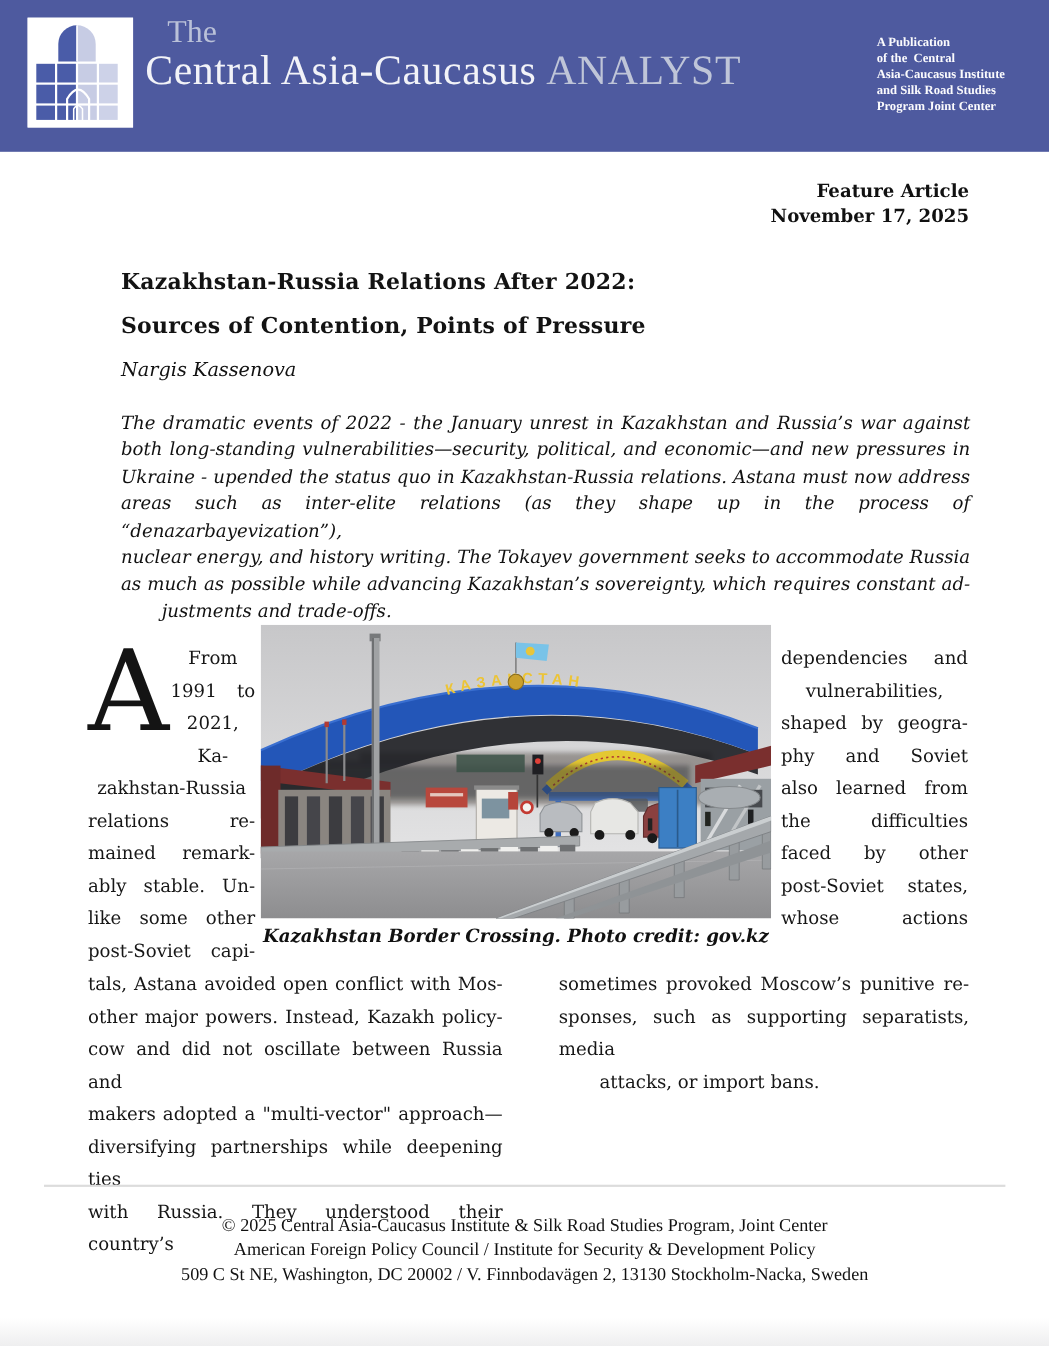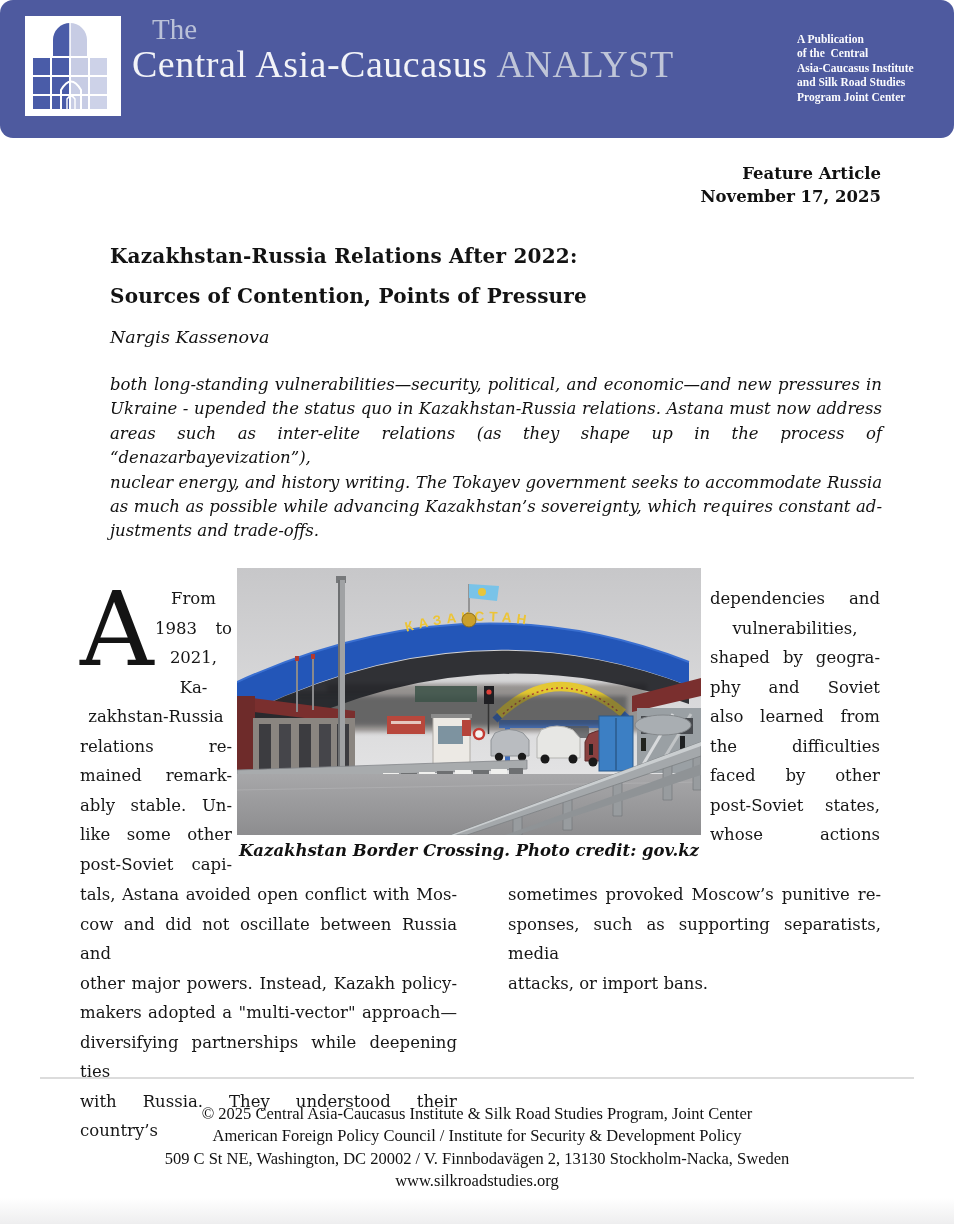--- a/index.html
+++ b/index.html
@@ -3,21 +3,21 @@
 <meta charset="utf-8">
 <style>
   html,body { margin:0; padding:0; background:#ffffff; }
   .page {
     position:relative; width:954px; height:1224px; margin:0 auto;
     background:#ffffff; overflow:hidden;
     font-family:"DejaVu Serif", serif; color:#1a1a1a;
   }
 
   
-  .banner { position:absolute; left:0; top:0; width:954px; height:138px; background:#4e5a9f;border-radius:13px; }
+  .banner { position:absolute; left:0; top:0; width:954px; height:138px; background:#4e5a9f; }
   .logo { position:absolute; left:25px; top:16px; width:96px; height:100px; background:#ffffff; }
   .logo svg { display:block; width:100%; height:100%; }
   .mast { position:absolute; left:132px; top:14px; font-family:"Liberation Serif", serif; }
   .mast-the { margin-left:20px; font-size:29px; line-height:30px; color:#bac1d8; }
   .mast-main { font-size:38px; line-height:40px; color:#f2f3f8; letter-spacing:.5px; white-space:nowrap; }
   .mast-main .analyst { color:#bfc5d8; margin-left:9px; }
   .pub-note { position:absolute; left:797px; top:32px; width:150px;
     font-family:Liberation Serif, serif; font-size:11.5px; font-weight:600;
     line-height:14.4px; color:#fbfbfd; }
   .pub-note .line { white-space:pre; }
@@ -37,21 +37,21 @@
   .bodycol { position:absolute; font-size:16.5px; line-height:29.5px; color:#161616; }
   .col1-narrow { left:80px;  top:584px; width:152px; }
   .col2-narrow { left:710px; top:584px; width:170px; }
   .col1-wide   { left:80px;  top:880px; width:377px; }
   .col2-wide   { left:508px; top:880px; width:373px; }
   .dropcap { float:left; width:72px; height:114px; margin-right:3px;
     font-size:102px; line-height:92px; color:#141414; font-family:"DejaVu Serif", serif; }
 
   .justified .line { text-align:justify; text-align-last:justify; }
   .justified .line.solo { text-align:center; text-align-last:center; }
-  .para-end .line:last-child { text-align:left; text-align-last:left; }
+  .para-end .line:last-child { text-align:left; text-align-last:left;margin-left:37px; }
 
   
   .figure { position:absolute; left:237px; top:568px; width:464px; height:267px; }
   .figure svg { display:block; width:100%; height:100%; }
   .caption { position:absolute; left:237px; top:841px; width:464px; text-align:center;
     font-style:italic; font-size:16.5px; color:#111;font-weight:bold; }
 
   
   .divider { position:absolute; left:40px; top:1077px; width:874px; height:2px; background:#dcdcdc; }
   .footer { position:absolute; left:0; top:1103px; width:954px; text-align:center;
@@ -111,20 +111,21 @@
     <div>November 17, 2025</div>
   </div>
 
   <h1 class="title" style="margin:0; font-size:20px;">
       <div class="line">Kazakhstan-Russia Relations After 2022:</div>
       <div class="line">Sources of Contention, Points of Pressure</div>
     </h1>
   <div class="author">Nargis Kassenova</div>
 
   <div class="abstract justified para-end">
+      <div class="line">The dramatic events of 2022 - the January unrest in Kazakhstan and Russia’s war against</div>
       <div class="line">both long-standing vulnerabilities—security, political, and economic—and new pressures in</div>
       <div class="line">Ukraine - upended the status quo in Kazakhstan-Russia relations. Astana must now address</div>
       <div class="line">areas such as inter-elite relations (as they shape up in the process of “denazarbayevization”),</div>
       <div class="line">nuclear energy, and history writing. The Tokayev government seeks to accommodate Russia</div>
       <div class="line">as much as possible while advancing Kazakhstan’s sovereignty, which requires constant ad-</div>
       <div class="line">justments and trade-offs.</div>
     </div>
 
   <div class="figure">
     <svg viewBox="0 0 464 267" preserveAspectRatio="none">
@@ -280,21 +281,21 @@
         <polygon points="214,267 464,174 464,178 218,267" fill="#caced0"></polygon>
       </g>
     </svg>
   </div>
   <div class="caption">Kazakhstan Border Crossing. Photo credit: gov.kz</div>
 
   <div class="bodycol col1-narrow justified">
     <span class="dropcap">A</span>
     <div>
         <div class="line solo">From</div>
-        <div class="line">1983 to</div>
+        <div class="line">1991 to</div>
         <div class="line solo">2021,</div>
         <div class="line solo">Ka-</div>
         <div class="line solo">zakhstan-Russia</div>
         <div class="line">relations re-</div>
         <div class="line">mained remark-</div>
         <div class="line">ably stable. Un-</div>
         <div class="line">like some other</div>
         <div class="line">post-Soviet capi-</div>
       </div>
   </div>
@@ -304,34 +305,33 @@
       <div class="line">shaped by geogra-</div>
       <div class="line">phy and Soviet</div>
       <div class="line">also learned from</div>
       <div class="line">the difficulties</div>
       <div class="line">faced by other</div>
       <div class="line">post-Soviet states,</div>
       <div class="line">whose actions</div>
     </div>
   <div class="bodycol col1-wide justified">
       <div class="line">tals, Astana avoided open conflict with Mos-</div>
+      <div class="line">other major powers. Instead, Kazakh policy-</div>
       <div class="line">cow and did not oscillate between Russia and</div>
-      <div class="line">other major powers. Instead, Kazakh policy-</div>
       <div class="line">makers adopted a "multi-vector" approach—</div>
       <div class="line">diversifying partnerships while deepening ties</div>
       <div class="line">with Russia. They understood their country’s</div>
     </div>
   <div class="bodycol col2-wide justified para-end">
       <div class="line">sometimes provoked Moscow’s punitive re-</div>
       <div class="line">sponses, such as supporting separatists, media</div>
       <div class="line">attacks, or import bans.</div>
     </div>
 
   <div class="divider"></div>
   <div class="footer">
       <div class="line">© 2025 Central Asia-Caucasus Institute &amp; Silk Road Studies Program, Joint Center</div>
       <div class="line">American Foreign Policy Council / Institute for Security &amp; Development Policy</div>
       <div class="line">509 C St NE, Washington, DC 20002 / V. Finnbodavägen 2, 13130 Stockholm-Nacka, Sweden</div>
-      <div class="line solo">www.silkroadstudies.org</div>
     </div>
   <div class="bottom-fade"></div>
 
 </div>
 
 </body></html>

